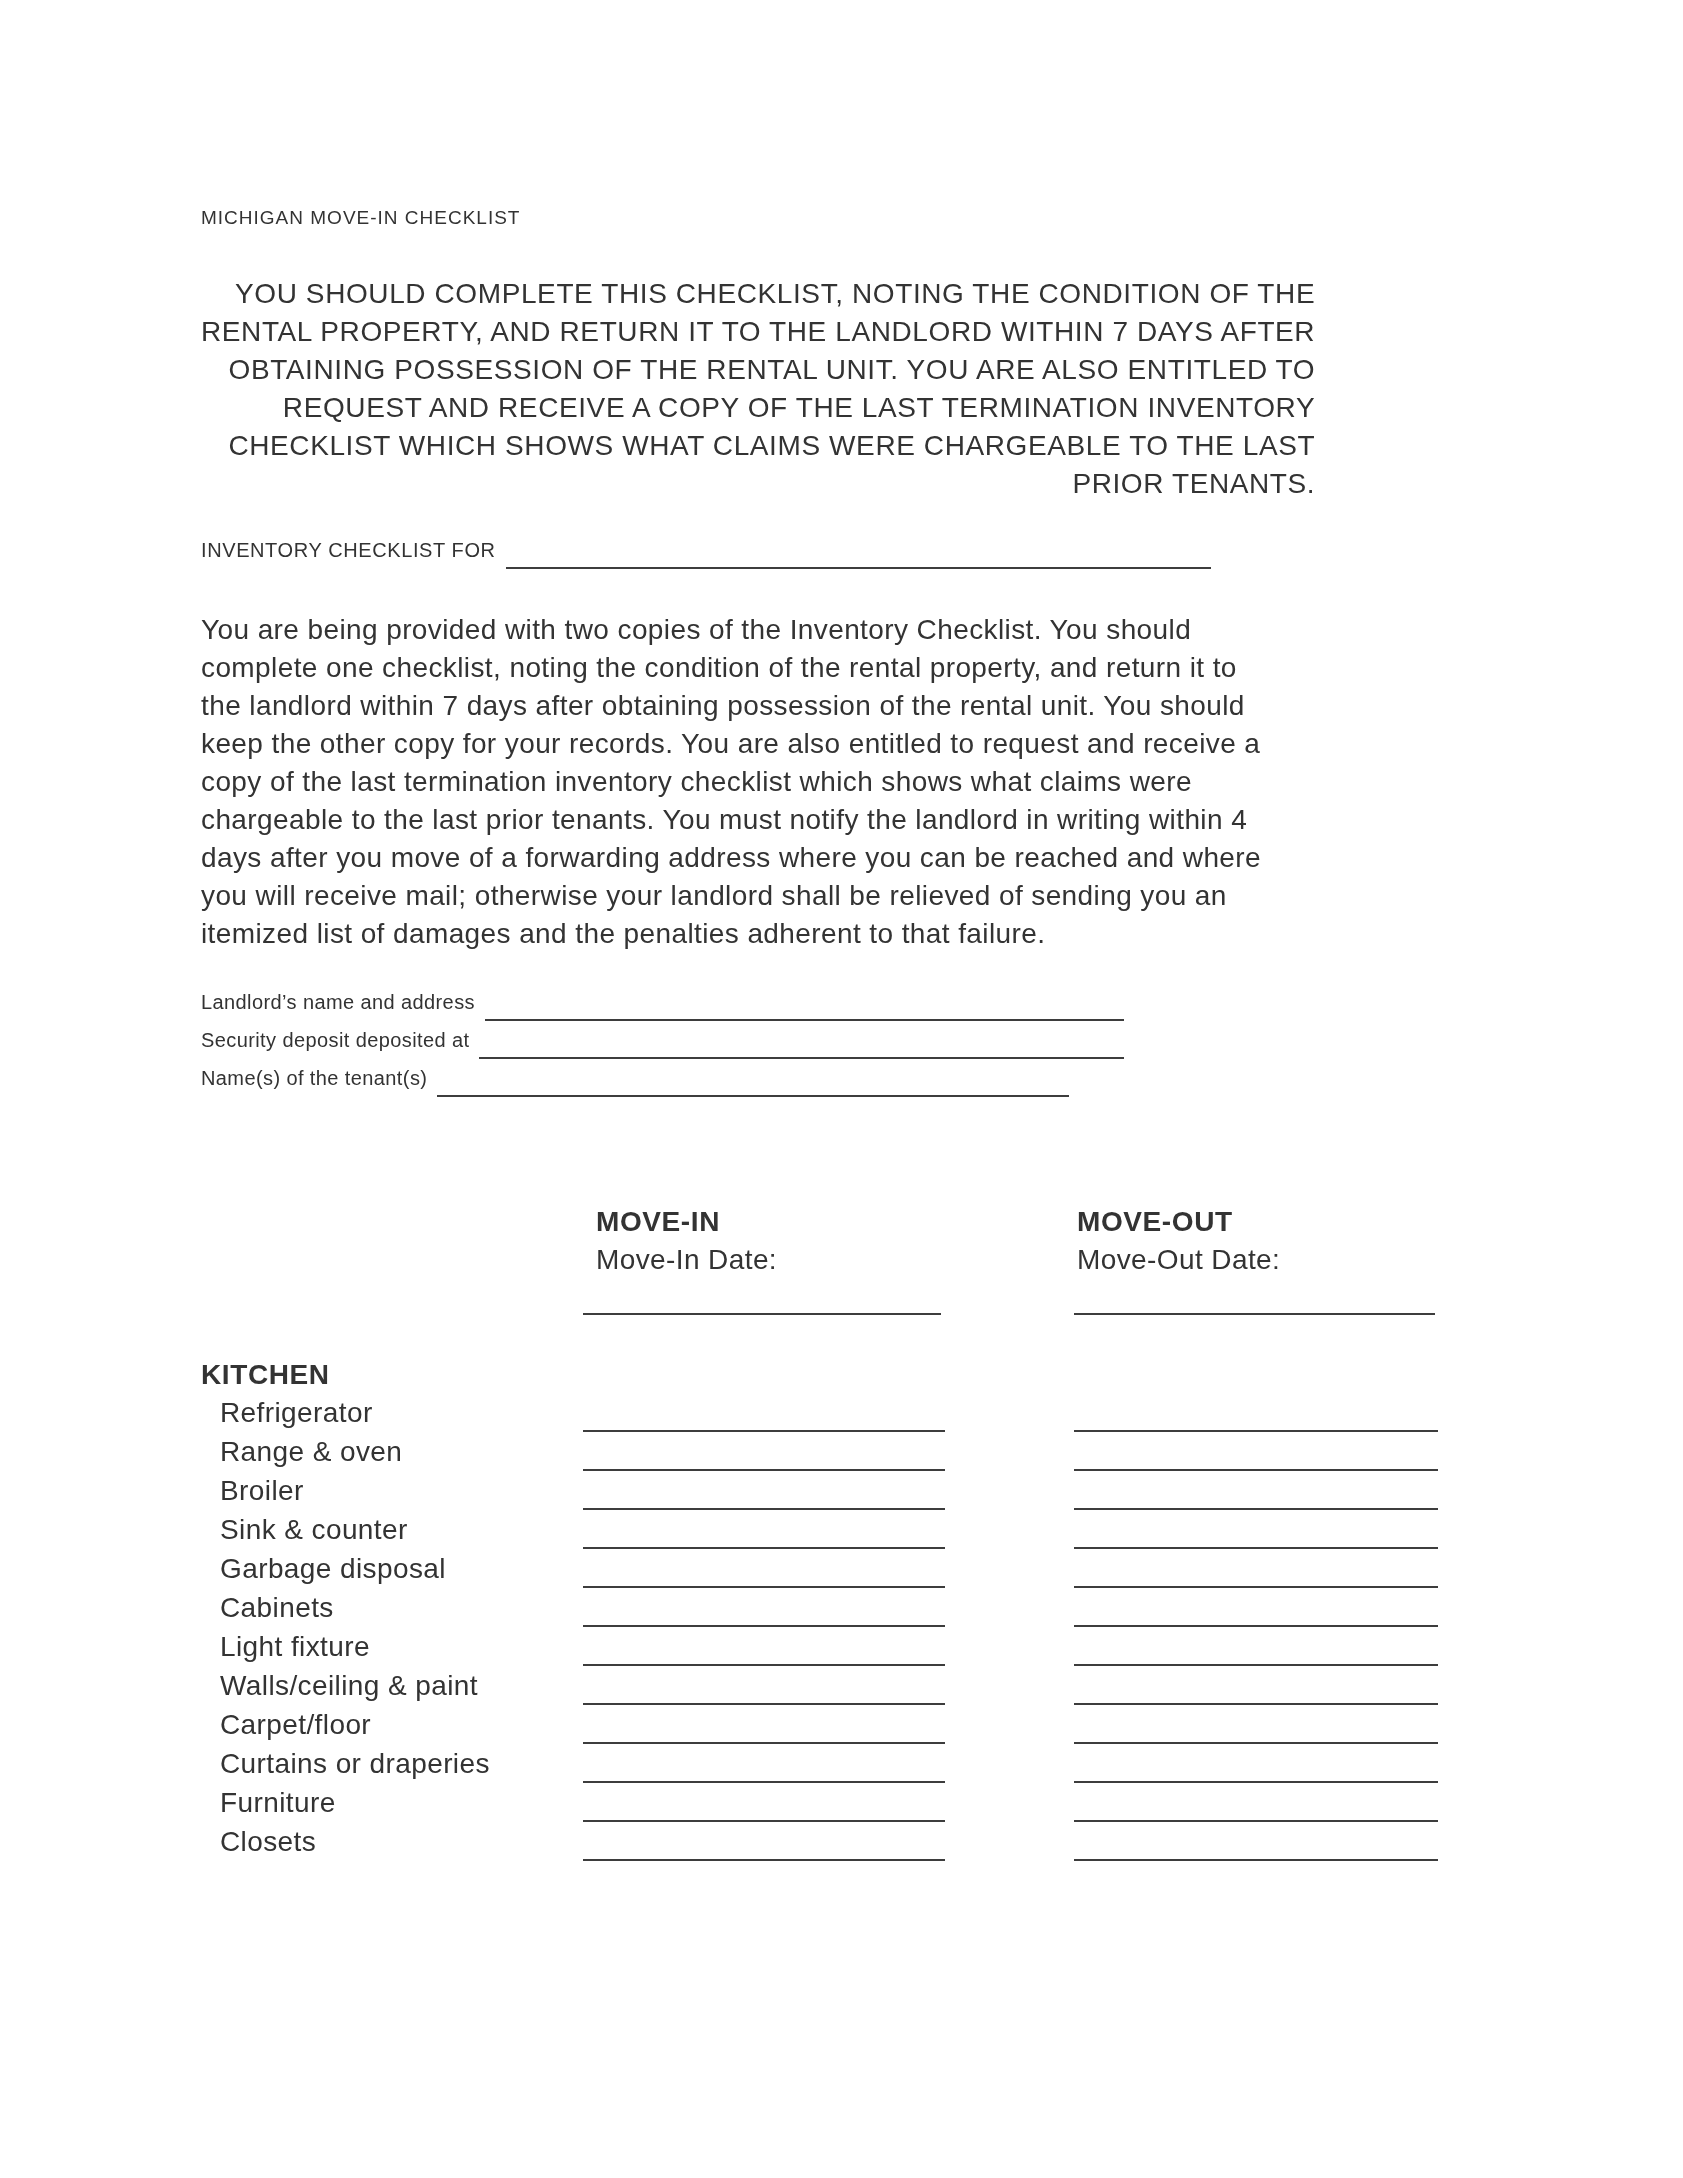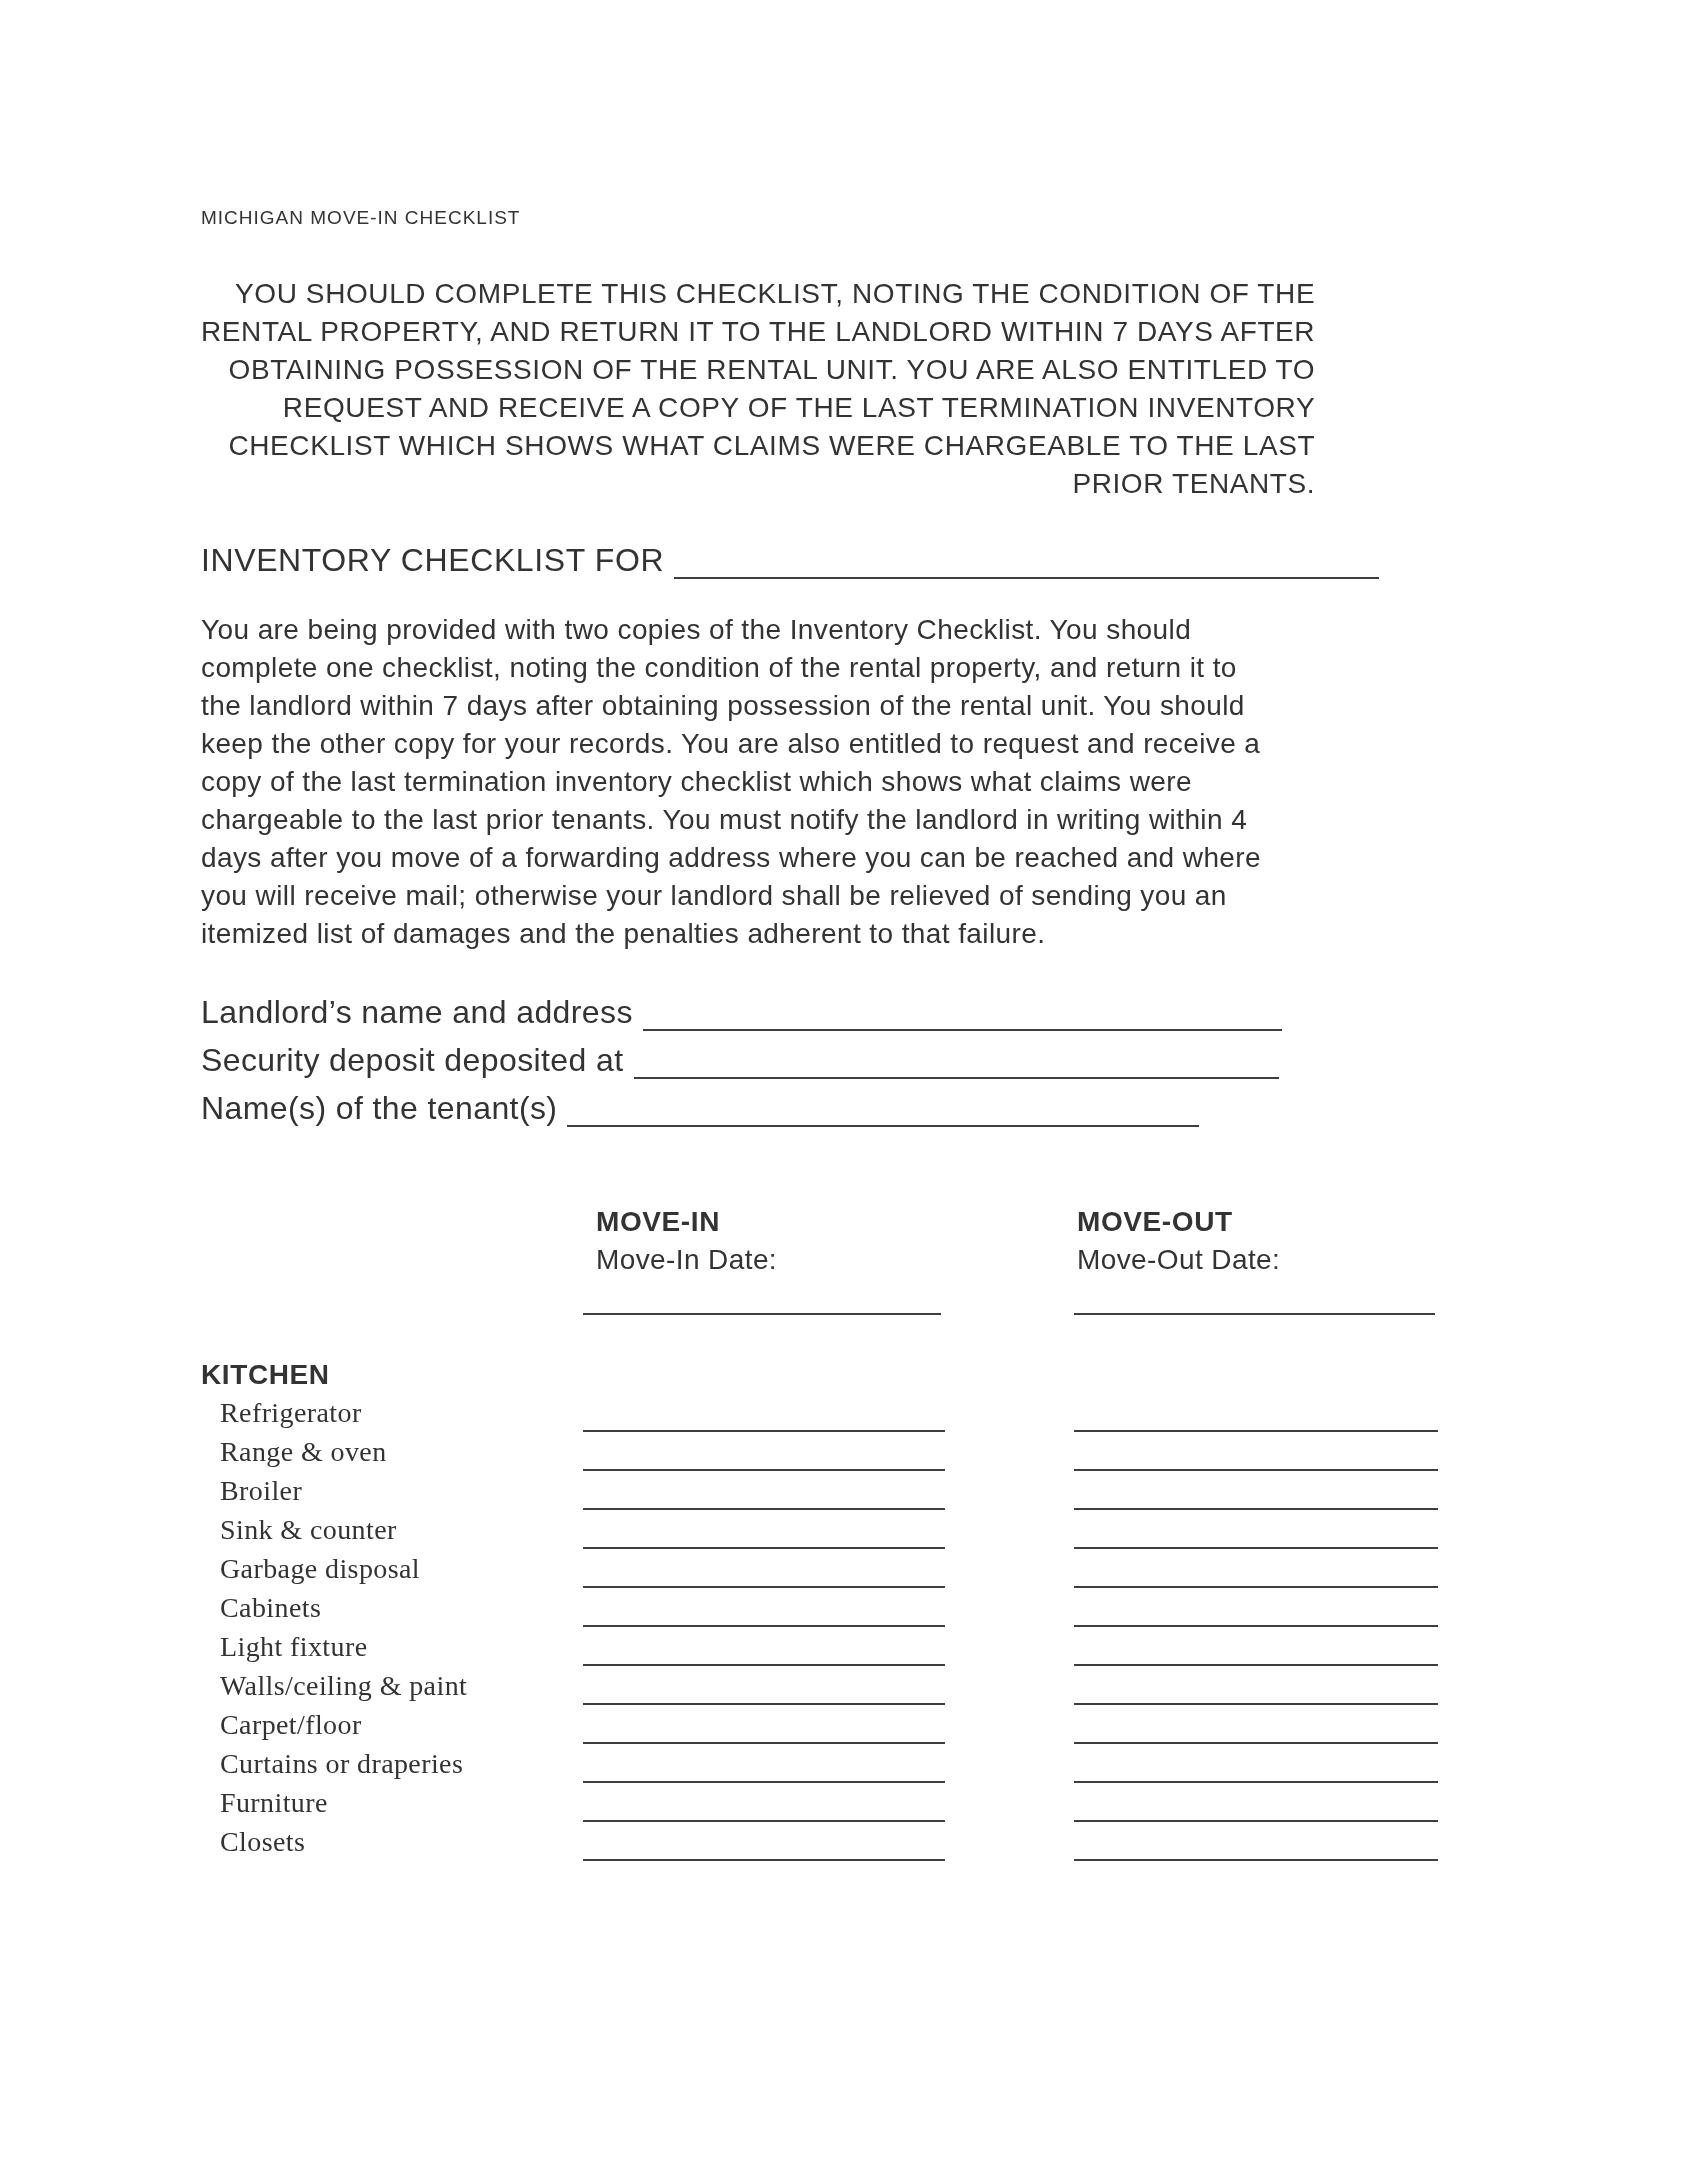--- a/index.html
+++ b/index.html
@@ -23,23 +23,22 @@
   }
   .para{
     left:201px;
     font-size:28px;line-height:38px;
     white-space:pre;letter-spacing:0.4px;
   }
   .caps-para{top:275px;letter-spacing:0.6px;text-align:right;}
   .body-para{top:611px;}
   .field-row{
     display:flex;align-items:flex-end;
-    font-size:32px;line-height:38px;height:38px;
+    font-size:20px;line-height:38px;height:38px;
     letter-spacing:0.4px;
-    margin-top:10px;
   }
   .inv-row{left:201px;top:531px;letter-spacing:0.6px;}
   .fields-block{left:201px;top:983px;}
   .blank{
     display:inline-block;
     border-bottom:2px solid var(--line);
     height:32px;margin-left:10px;
     font-size:26px;
   }
   .col-header{
@@ -52,21 +51,21 @@
     border-top:2px solid var(--line);
     height:0;
     font-size:24px;
   }
   .section-title{
     left:201px;top:1355px;
     font-size:28px;line-height:39px;font-weight:bold;letter-spacing:0.6px;
   }
   .items{left:220px;top:1393px;width:1238px;}
   .item-row{
-    display:flex;align-items:center;height:39px;font-family:Liberation Serif, serif;
+    display:flex;align-items:center;height:39px;
   }
   .item-label{
     width:363px;font-size:28px;letter-spacing:0.4px;
   }
   .cell{
     align-self:stretch;
     border-bottom:2px solid var(--line);
     font-size:24px;
   }
   .cell.in{width:362px;}

